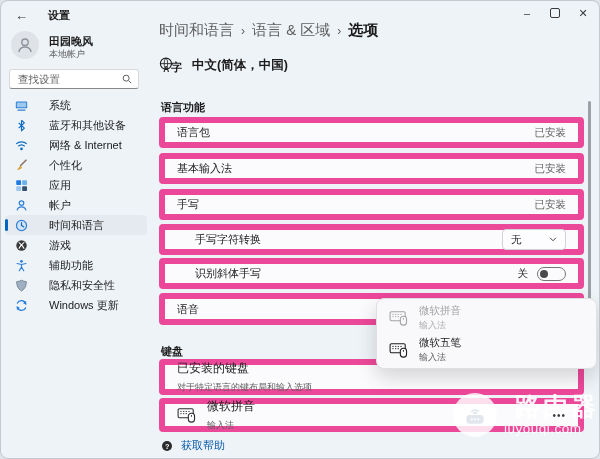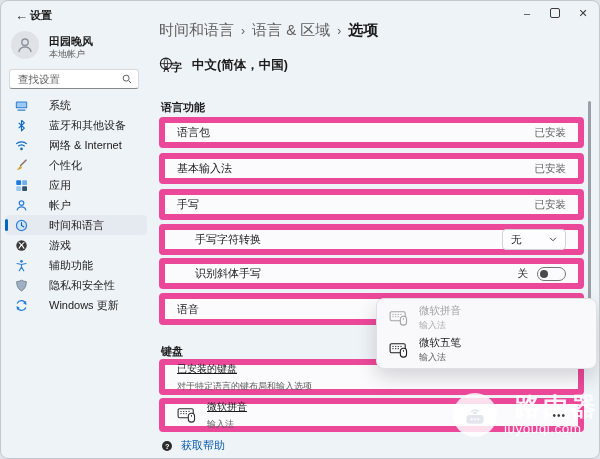--- a/index.html
+++ b/index.html
@@ -2,21 +2,21 @@
 <html><head>
 <meta charset="utf-8">
 <style>
   html,body{margin:0;padding:0;background:#dfe3e8;}
   .app{position:relative;width:600px;height:459px;background:#eef3f8;border:1px solid #c3c8cf;
        border-radius:8px;overflow:hidden;box-sizing:border-box;
        font-family:"Liberation Sans","DejaVu Sans",sans-serif;color:#1b1b1b;}
   
   .titlebar{position:absolute;left:0;top:0;right:0;height:28px;display:flex;align-items:center;}
   .back{margin-left:14px;font-size:13px;color:#2f2f2f;cursor:pointer;}
-  .apptitle{margin-left:2px;font-size:11px;font-weight:600;}
+  .apptitle{margin-left:20px;font-size:11px;font-weight:600;}
   .wincontrols{position:absolute;right:2px;top:0;display:flex;}
   .wc{width:28px;height:24px;display:flex;align-items:center;justify-content:center;font-size:11px;color:#3a3a3a;}
   .maxbox{width:8px;height:8px;border:1px solid #3a3a3a;border-radius:2px;display:block;}
   
   .sidebar{position:absolute;left:0;top:28px;width:150px;height:431px;}
   .user{position:absolute;left:10px;top:2px;width:132px;height:32px;}
   .avatar{position:absolute;left:0;top:0;width:28px;height:28px;border-radius:50%;background:#dfe2e7;
           display:flex;align-items:center;justify-content:center;}
   .uname{position:absolute;left:38px;top:3px;font-size:11px;font-weight:700;white-space:nowrap;}
   .utype{position:absolute;left:38px;top:17px;font-size:9px;color:#5f5f5f;white-space:nowrap;}
@@ -44,21 +44,21 @@
         display:flex;align-items:center;justify-content:space-between;padding:0 12px;box-sizing:border-box;font-size:11px;}
   .status{font-size:10.5px;color:#5e5e5e;}
   .indent{margin-left:18px;}
   .dropdown{width:64px;height:21px;border:1px solid #d2d2d4;border-radius:4px;background:#fdfdff;display:flex;
             align-items:center;justify-content:space-between;padding:0 8px;font-size:10.5px;box-sizing:border-box;cursor:pointer;}
   .togglewrap{display:flex;align-items:center;gap:9px;font-size:10.5px;}
   .toggle{width:29px;height:14px;border:1px solid #76767a;border-radius:8px;position:relative;
           background:#fbfbfd;box-sizing:border-box;cursor:pointer;}
   .knob{position:absolute;left:2px;top:2px;width:8px;height:8px;border-radius:50%;background:#4a4a4a;}
   .cardcol{display:flex;flex-direction:column;justify-content:center;}
-  .rowtitle{font-size:10px;text-decoration:underline;}
+  .rowtitle{font-size:12px;}
   .rowsub{font-size:9px;color:#5e5e5e;margin-top:4px;}
   .addbtn{width:70px;height:23px;border:1px solid #d0d0d4;border-radius:4px;background:#fdfdff;font-size:10.5px;
           display:flex;align-items:center;justify-content:center;cursor:pointer;}
   .imeleft{display:flex;align-items:center;gap:10px;}
   .ellipsis{position:relative;z-index:7;font-size:10px;letter-spacing:1px;color:#3c3c3c;cursor:pointer;}
   
   .popup{position:absolute;left:375px;top:297px;width:221px;height:71px;background:#f9f9fb;border:1px solid #e0e0e4;
          border-radius:8px;box-shadow:0 8px 20px rgba(0,0,0,.16);z-index:10;padding:3px 0;box-sizing:border-box;}
   .pitem{height:32px;display:flex;align-items:center;gap:10px;padding:0 12px;cursor:pointer;color:#1b1b1b;}
   .pitem .pt{font-size:10.5px;}

